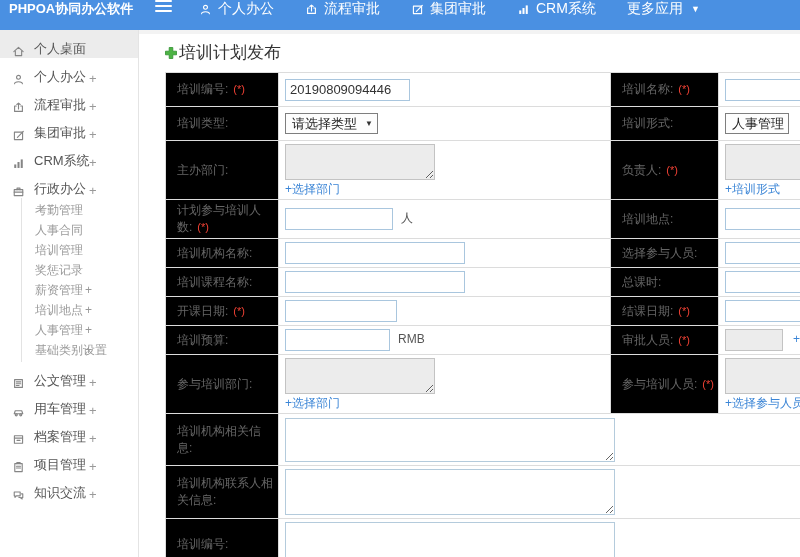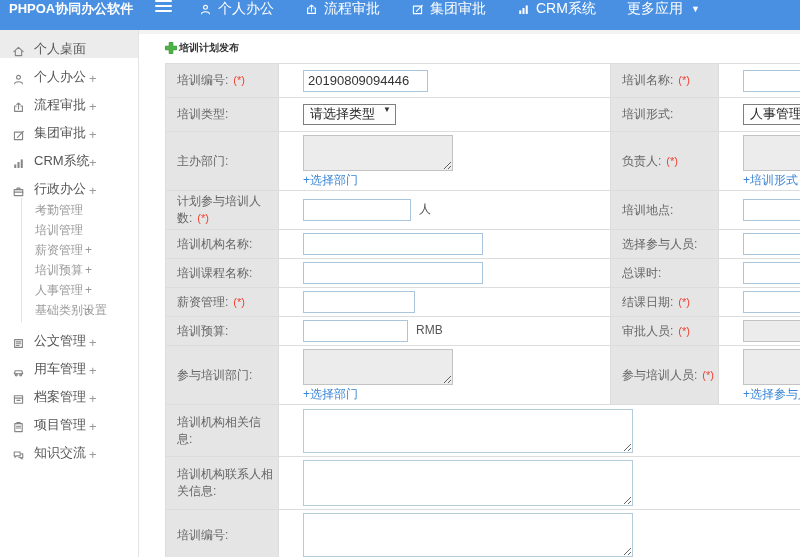--- a/index.html
+++ b/index.html
@@ -35,42 +35,42 @@
   .sub-item { position:relative; height:20px; display:flex; align-items:center;
               padding-left:13px; font-size:12px; color:#9a9a9a; cursor:pointer;
               white-space:nowrap;text-align:center; }
   .sub-item > .expand { left:63px; font-size:12px; }
 
   
   .main { position:absolute; left:139px; top:30px; right:0; bottom:0;
           background:#fff; overflow:hidden; }
   .topstrip { height:4px; background:#f3f3f3; }
   .page-title { display:flex; align-items:center; margin:7px 0 8px 26px;
-                font-size:10px; font-weight:bold; color:#333; }
+                font-size:17px; font-weight:normal; color:#333; }
   .page-title .tico { display:inline-flex; margin-right:2px; }
   .form-wrap { margin-left:26px; width:635px; overflow:hidden; }
   table { border-collapse:collapse; table-layout:fixed; width:1010px; background:#fff; }
   td { border:1px solid #dcdcdc; vertical-align:middle; }
-  td.lab { background:#e5e5e5; font-size:12px; color:#666; padding:2px 4px 2px 11px; }
-  td.fld { background:#fff; padding:3px 24px; font-size:12px; color:#555; }
+  td.lab { background:#000000; font-size:12px; color:#666; padding:2px 4px 2px 11px; }
+  td.fld { background:#fff; padding:3px 6px; font-size:12px; color:#555; }
   .req { color:#f04134; margin-left:5px; font-size:11px; }
 
   .ipt { height:22px; border:1px solid #a9c6de; background:#fff; padding:0 4px;
          font-size:13px; color:#333; vertical-align:middle;
          font-family:"Liberation Sans","DejaVu Sans",sans-serif; }
   .ipt.gray { background:#ececec; border-color:#c3c3c3; }
   .ta { border:1px solid #b4cbdc; background:#fff; resize:both; font-size:12px;
         color:#333; display:block; padding:2px;
         font-family:"Liberation Sans","DejaVu Sans",sans-serif; }
   .ta.gray { background:#ececec; border-color:#c3c3c3; }
   .ta-link { margin-top:3px; line-height:13px; }
   a.flink { color:#3b85d6; font-size:12px; text-decoration:none; cursor:pointer; }
   .suffix { margin-left:8px; color:#555; font-size:12px; }
   .ilink { margin-left:10px; }
-  .sel { display:inline-flex; height:21px; border:1px solid #7e7e7e;
+  .sel { display:inline-flex; align-items:center; height:21px; border:1px solid #7e7e7e;
          background:#fdfdfd; padding:0 4px 0 6px; font-size:13px; color:#222;
          cursor:pointer; }
   .sel .ar { font-size:8px; margin-left:8px; color:#333; }
 </style>
 </head>
 <body>
 
 <div class="header">
   <div class="brand">PHPOA协同办公软件</div>
   <div class="burger">
@@ -187,28 +187,34 @@
           </svg>
         </span>
         <span>行政办公</span>
         <span class="expand">+</span>
       </div>
       <div class="submenu">
         <div class="sub-item">
           <span>考勤管理</span>
         </div>
         <div class="sub-item">
+          <span>人事合同</span>
+        </div>
+        <div class="sub-item">
           <span>培训管理</span>
+        </div>
+        <div class="sub-item">
+          <span>奖惩记录</span>
         </div>
         <div class="sub-item">
           <span>薪资管理</span>
           <span class="expand">+</span>
         </div>
         <div class="sub-item">
-          <span>培训预算</span>
+          <span>培训地点</span>
           <span class="expand">+</span>
         </div>
         <div class="sub-item">
           <span>人事管理</span>
           <span class="expand">+</span>
         </div>
         <div class="sub-item">
           <span>基础类别设置</span>
           <span class="expand">+</span>
         </div>
@@ -327,21 +333,21 @@
             <td class="lab"><span>选择参与人员:</span></td>
             <td class="fld"><input class="ipt" type="text" value="" style="width: 200px;"></td>
           </tr>
           <tr style="height: 28px;">
             <td class="lab"><span>培训课程名称:</span></td>
             <td class="fld"><input class="ipt" type="text" value="" style="width: 180px;"></td>
             <td class="lab"><span>总课时:</span></td>
             <td class="fld"><input class="ipt" type="text" value="" style="width: 200px;"></td>
           </tr>
           <tr style="height: 28px;">
-            <td class="lab"><span>薪资管理:</span><span class="req">(*)</span></td>
+            <td class="lab"><span>开课日期:</span><span class="req">(*)</span></td>
             <td class="fld"><input class="ipt" type="text" value="" style="width: 112px;"></td>
             <td class="lab"><span>结课日期:</span><span class="req">(*)</span></td>
             <td class="fld"><input class="ipt" type="text" value="" style="width: 200px;"></td>
           </tr>
           <tr style="height: 28px;">
             <td class="lab"><span>培训预算:</span></td>
             <td class="fld"><input class="ipt" type="text" value="" style="width: 105px;"><span class="suffix">RMB</span></td>
             <td class="lab"><span>审批人员:</span><span class="req">(*)</span></td>
             <td class="fld"><input class="ipt gray" type="text" value="" style="width: 58px;"><a class="flink ilink">+选择审批人</a></td>
           </tr>

